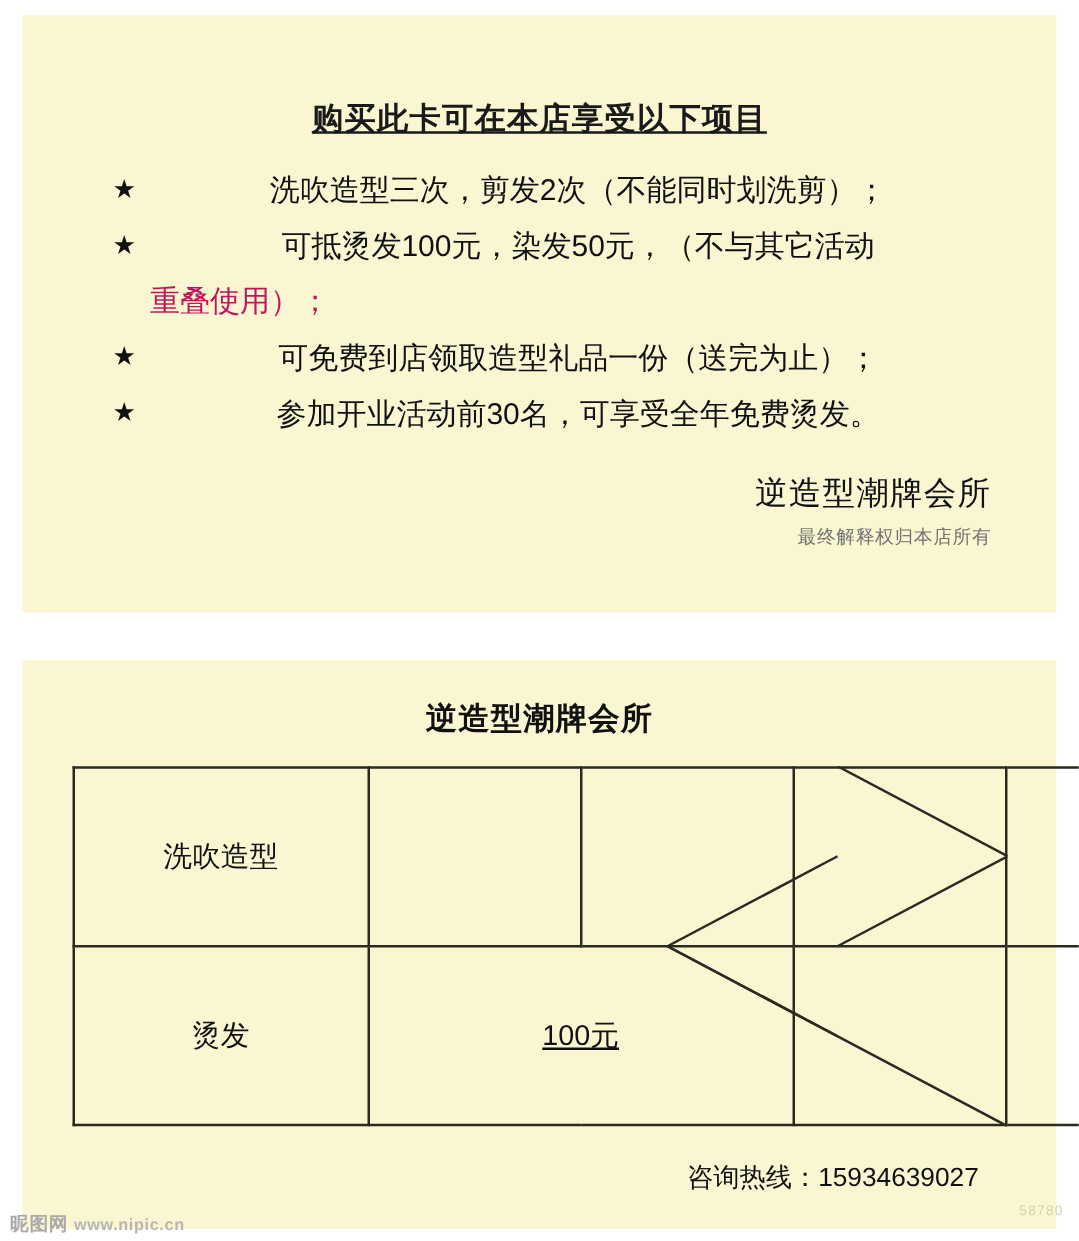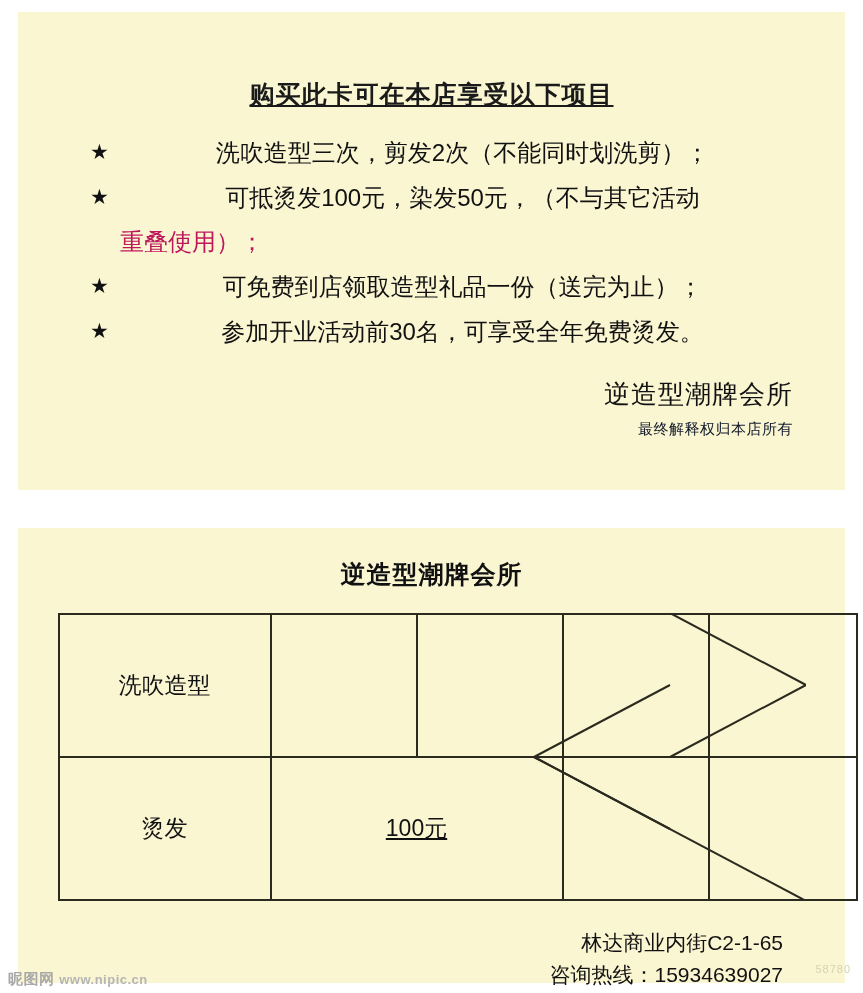--- a/index.html
+++ b/index.html
@@ -77,21 +77,21 @@
     margin-top: 30px;
     font-size: 26px;
     color: #111;
     letter-spacing: 1px;
   }
   .disclaimer {
     text-align: right;
     padding-right: 52px;
     margin-top: 8px;
     font-size: 15px;
-    color: #0f172a;
+    color: #737373;
     letter-spacing: 0.5px;
   }
 
   
   .bottom-title {
     text-align: center;
     font-size: 25px;
     font-weight: bold;
     color: #111;
     padding-top: 30px;
@@ -108,21 +108,21 @@
     width: 748px;
     height: 288px;
     table-layout: fixed;
   }
   table.punch td {
     border: 2px solid #2a2a1e;
     height: 72px;
     text-align: center;
     font-size: 23px;
     color: #111;
-    padding: 4px;
+    padding: 16px;
   }
   td.label-cell {
     width: 202px;
   }
   td.c2 { width: 136px; }
   td.c3 { width: 136px; }
   td.c4 { width: 136px; }
   td.c5 { width: 138px; }
   .amount {
     font-size: 25px;
@@ -230,21 +230,20 @@
     <svg class="slash-svg" viewBox="0 0 748 288">
       <line x1="612" y1="0" x2="748" y2="72" stroke="#2a2a1e" stroke-width="2"></line>
       <line x1="612" y1="144" x2="748" y2="72" stroke="#2a2a1e" stroke-width="2"></line>
       <line x1="476" y1="144" x2="612" y2="72" stroke="#2a2a1e" stroke-width="2"></line>
       <line x1="476" y1="144" x2="612" y2="216" stroke="#2a2a1e" stroke-width="2"></line>
       <line x1="476" y1="144" x2="748" y2="288" stroke="#2a2a1e" stroke-width="2"></line>
     </svg>
   </div>
 
   <div class="address-block">
-    <div>林达商业内街C2-1-65</div>
     <div>咨询热线：15934639027</div>
   </div>
 
 </div>
 
 <div class="watermark">
   <span>昵图网</span>
   <span class="wm-site">www.nipic.cn</span>
 </div>
 <div class="wm-right">58780</div>

